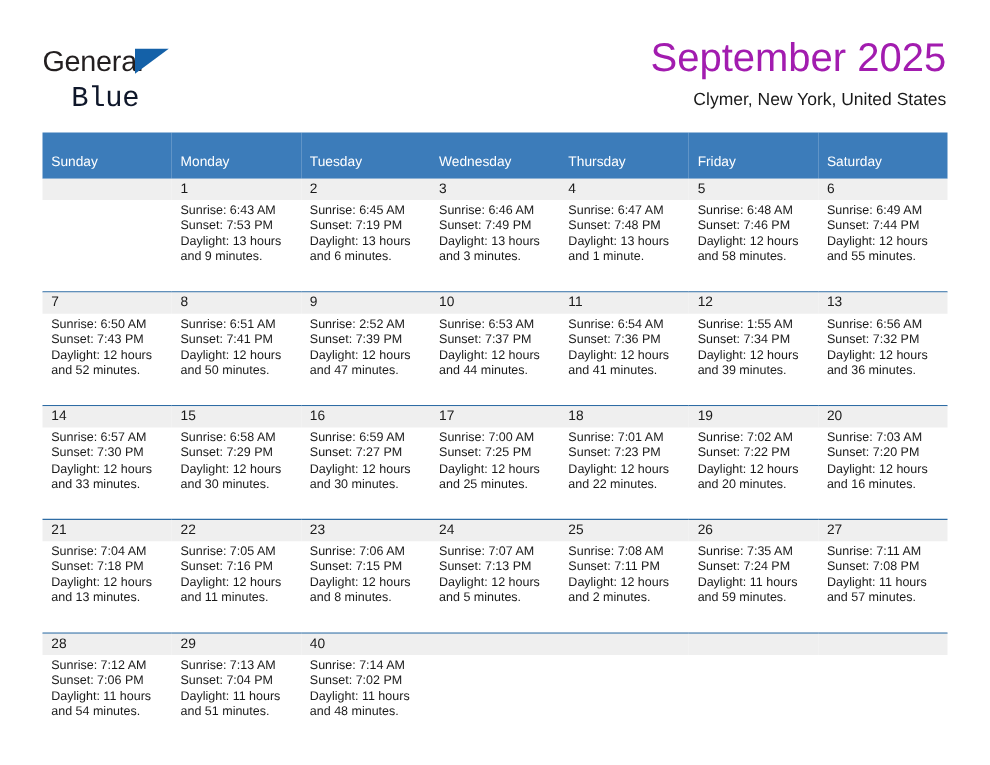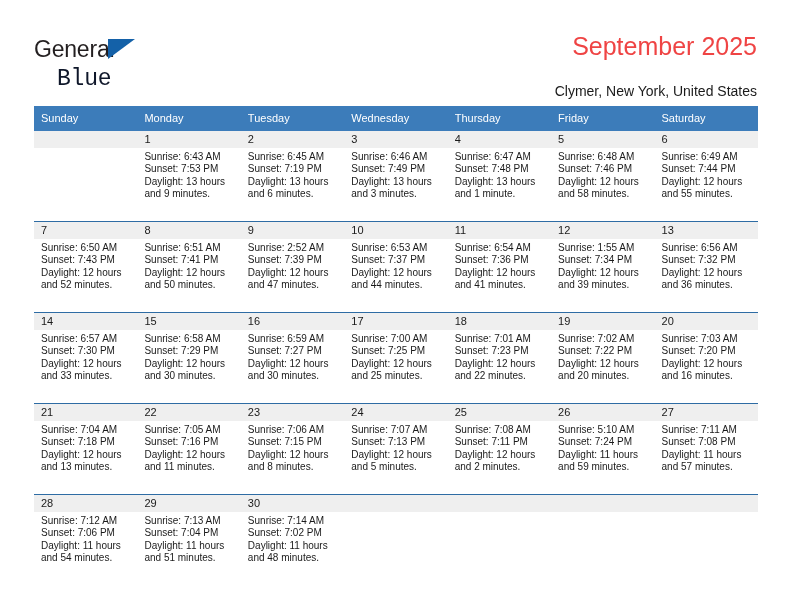--- a/index.html
+++ b/index.html
@@ -63,28 +63,28 @@
     border-bottom: 20px solid transparent;
   }
 
   .title-block {
     position: absolute;
     right: 35px;
     top: 30px;
     text-align: right;
   }
   .cal-title {
-    font-size: 25px;
+    font-size: 32px;
     font-weight: normal;
-    color: #ef4444;
+    color: #a21caf;
     line-height: 32px;
     white-space: nowrap;
   }
   .cal-subtitle {
-    margin-top: 20px;
+    margin-top: 8px;
     font-size: 14px;
     color: #1a1a1a;
     line-height: 18px;
     white-space: nowrap;
   }
 
   
   .calendar {
     position: absolute;
     left: 34px;
@@ -97,21 +97,21 @@
     table-layout: fixed;
   }
   table.cal-table col { width: 103.42px; }
 
   thead th {
     background: #3c7cba;
     color: #ffffff;
     font-size: 11px;
     font-weight: normal;
     text-align: left;
-    padding: 4px 0 4px 7px;
+    padding: 16px 0 4px 7px;
     height: 17px;
     line-height: 13px;
     vertical-align: middle;
   }
 
   tbody tr.week-row > td {
     vertical-align: top;
     padding: 0;
     border-top: 1.4px solid #2e6ca4;
     height: 90px;
@@ -472,21 +472,21 @@
                 <div>Sunset: 7:11 PM</div>
                 <div>Daylight: 12 hours</div>
                 <div>and 2 minutes.</div>
               </div>
             </div>
           </td>
           <td>
             <div class="cell">
               <div class="daynum">26</div>
               <div class="details">
-                <div>Sunrise: 5:10 AM</div>
+                <div>Sunrise: 7:35 AM</div>
                 <div>Sunset: 7:24 PM</div>
                 <div>Daylight: 11 hours</div>
                 <div>and 59 minutes.</div>
               </div>
             </div>
           </td>
           <td>
             <div class="cell">
               <div class="daynum">27</div>
               <div class="details">
@@ -517,21 +517,21 @@
               <div class="details">
                 <div>Sunrise: 7:13 AM</div>
                 <div>Sunset: 7:04 PM</div>
                 <div>Daylight: 11 hours</div>
                 <div>and 51 minutes.</div>
               </div>
             </div>
           </td>
           <td>
             <div class="cell">
-              <div class="daynum">30</div>
+              <div class="daynum">40</div>
               <div class="details">
                 <div>Sunrise: 7:14 AM</div>
                 <div>Sunset: 7:02 PM</div>
                 <div>Daylight: 11 hours</div>
                 <div>and 48 minutes.</div>
               </div>
             </div>
           </td>
           <td>
             <div class="cell empty">

